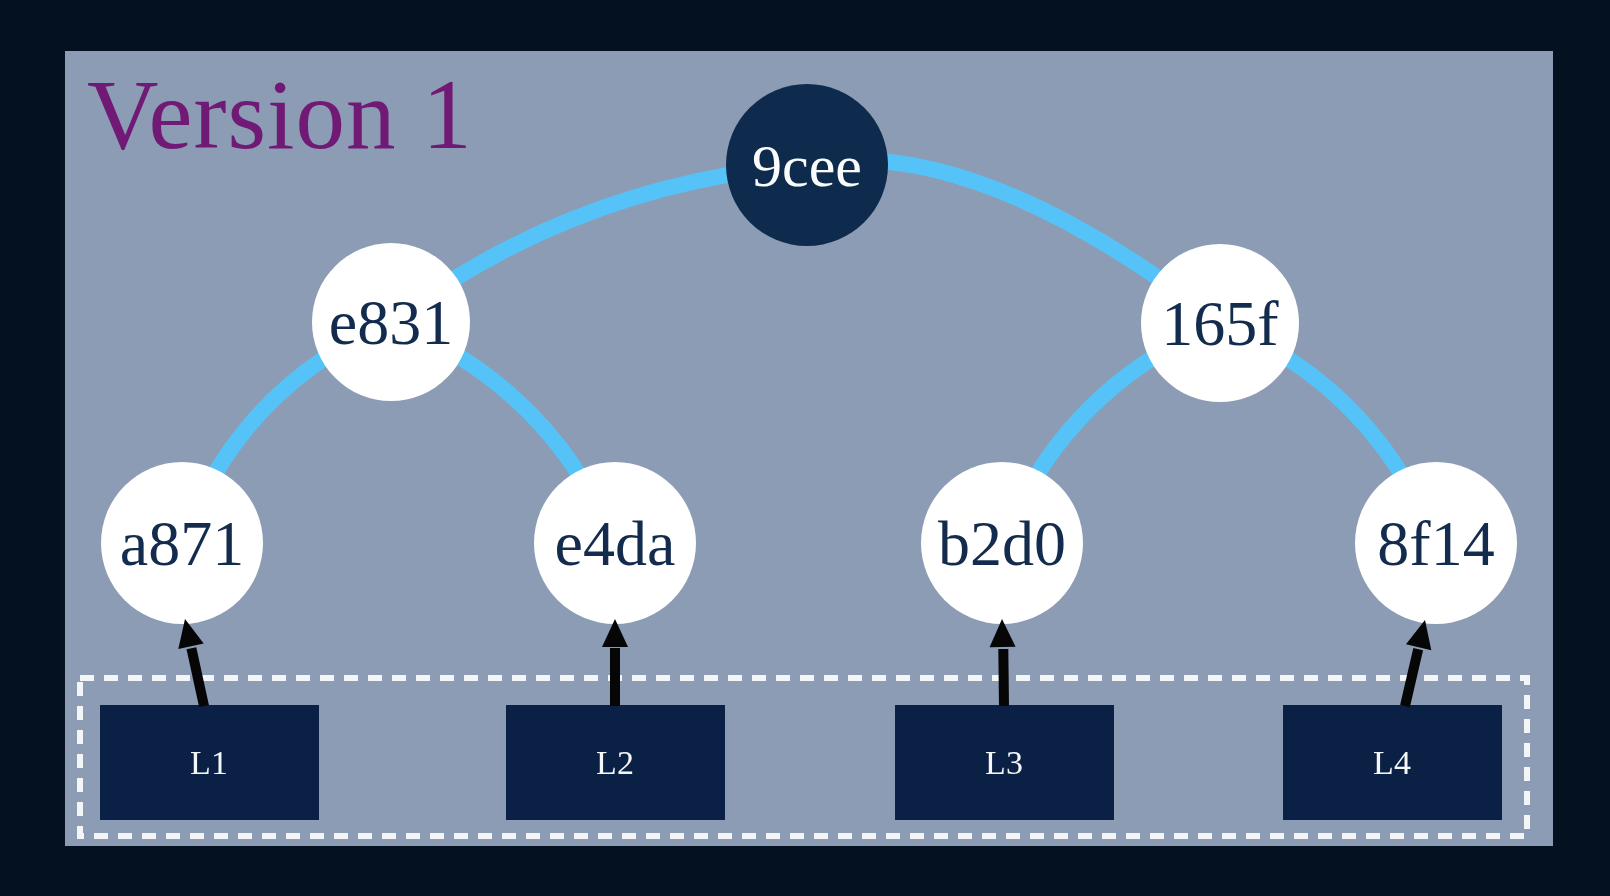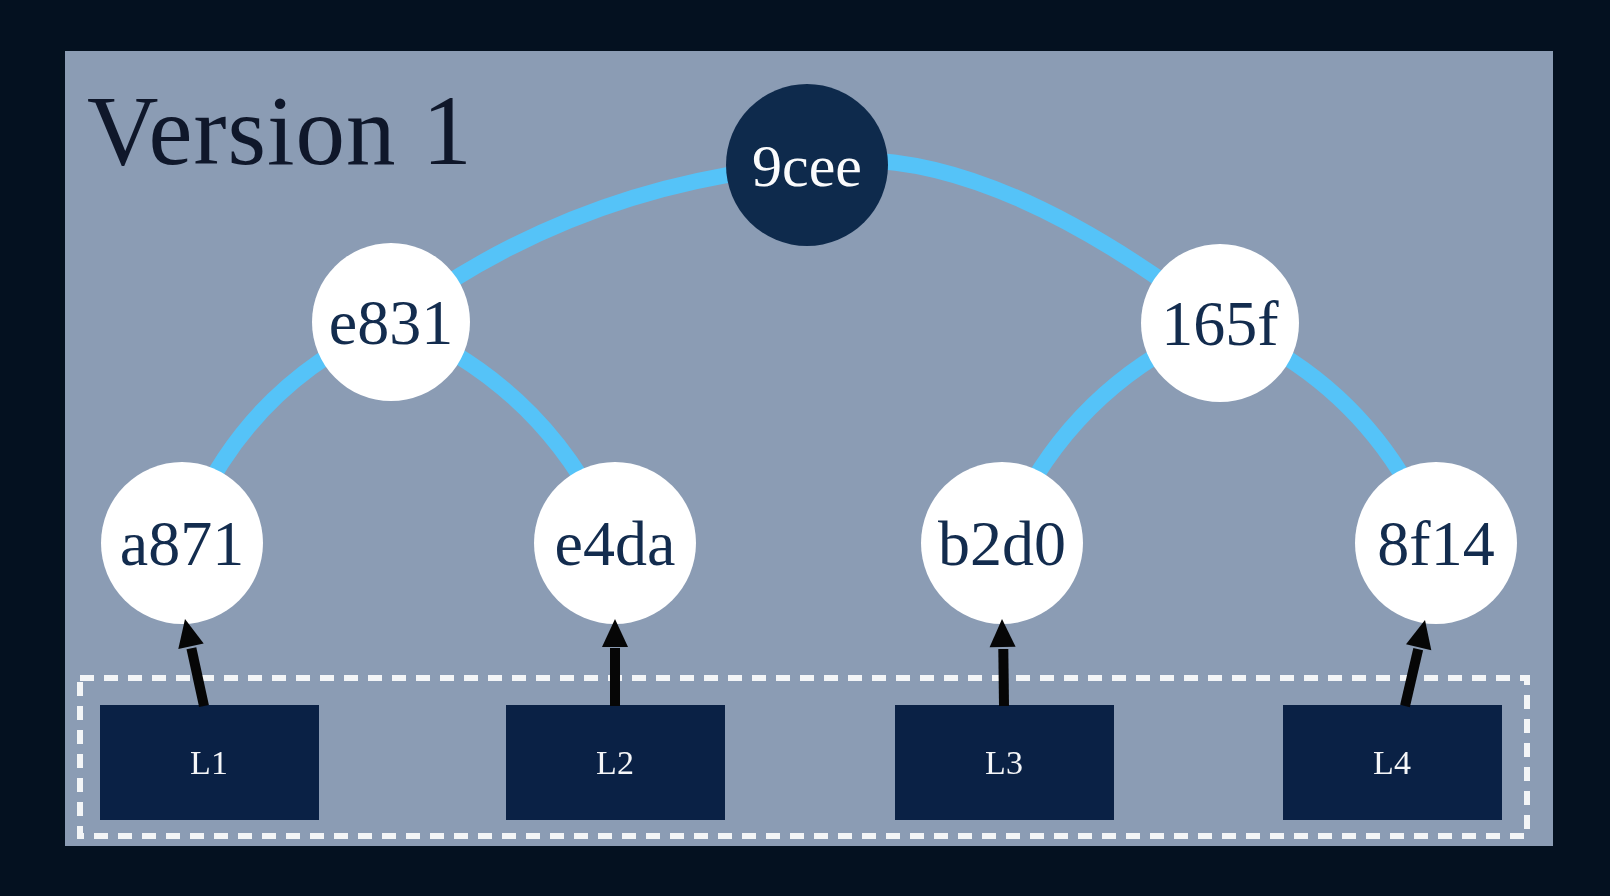--- a/index.html
+++ b/index.html
@@ -21,24 +21,24 @@
     position: absolute;
     left: 65px;
     top: 51px;
     width: 1488px;
     height: 795px;
     background: #8b9cb4;
   }
   .panel-title {
     position: absolute;
     left: 22px;
-    top: 28px;
+    top: 12px;
     font-size: 99px;
     line-height: 1.06;
-    color: #0f172a;
+    color: #701a75;
     letter-spacing: 1px;
     white-space: nowrap;
   }
   .tree-svg {
     position: absolute;
     left: 0;
     top: 0;
     width: 1488px;
     height: 795px;
     display: block;

